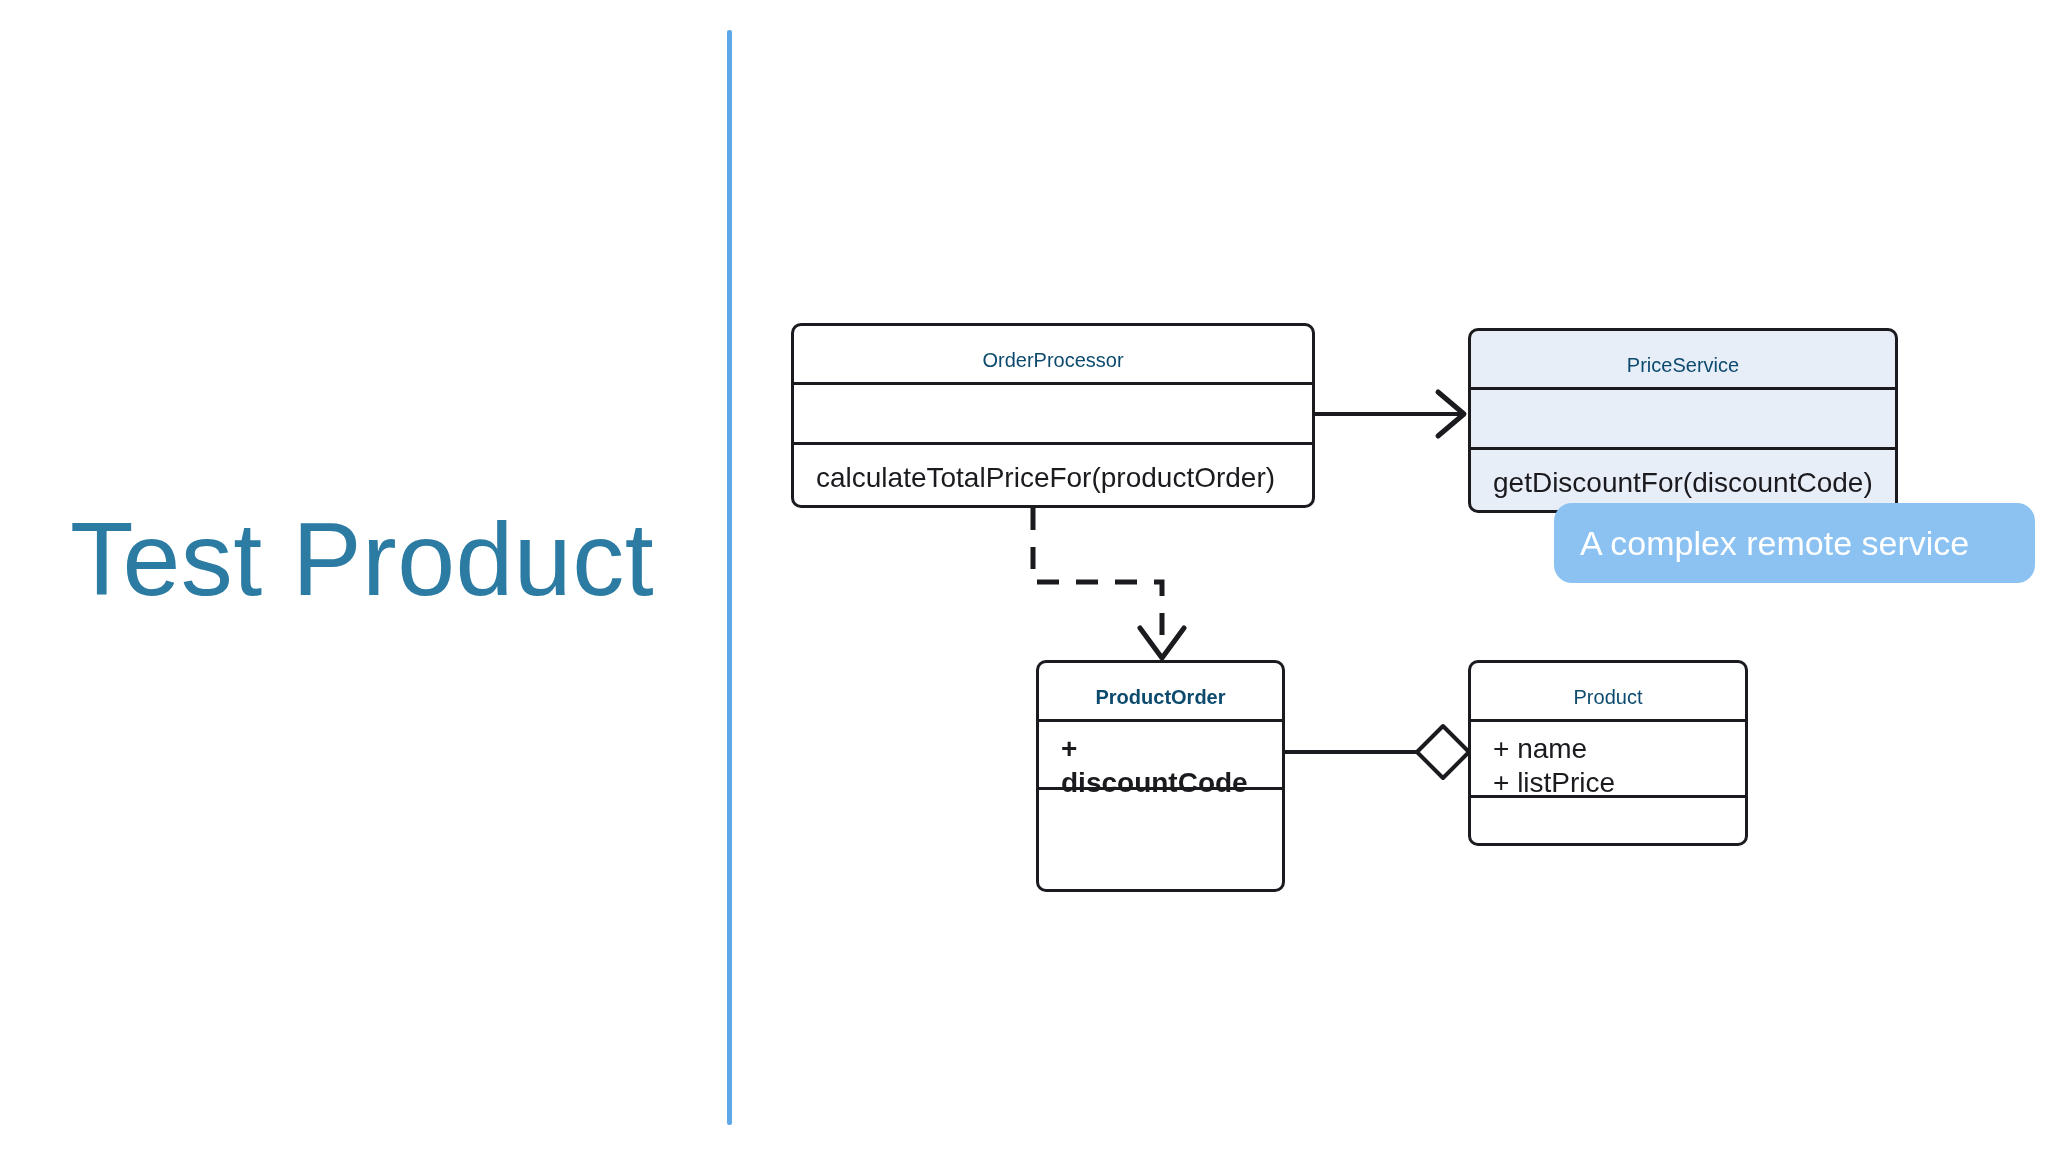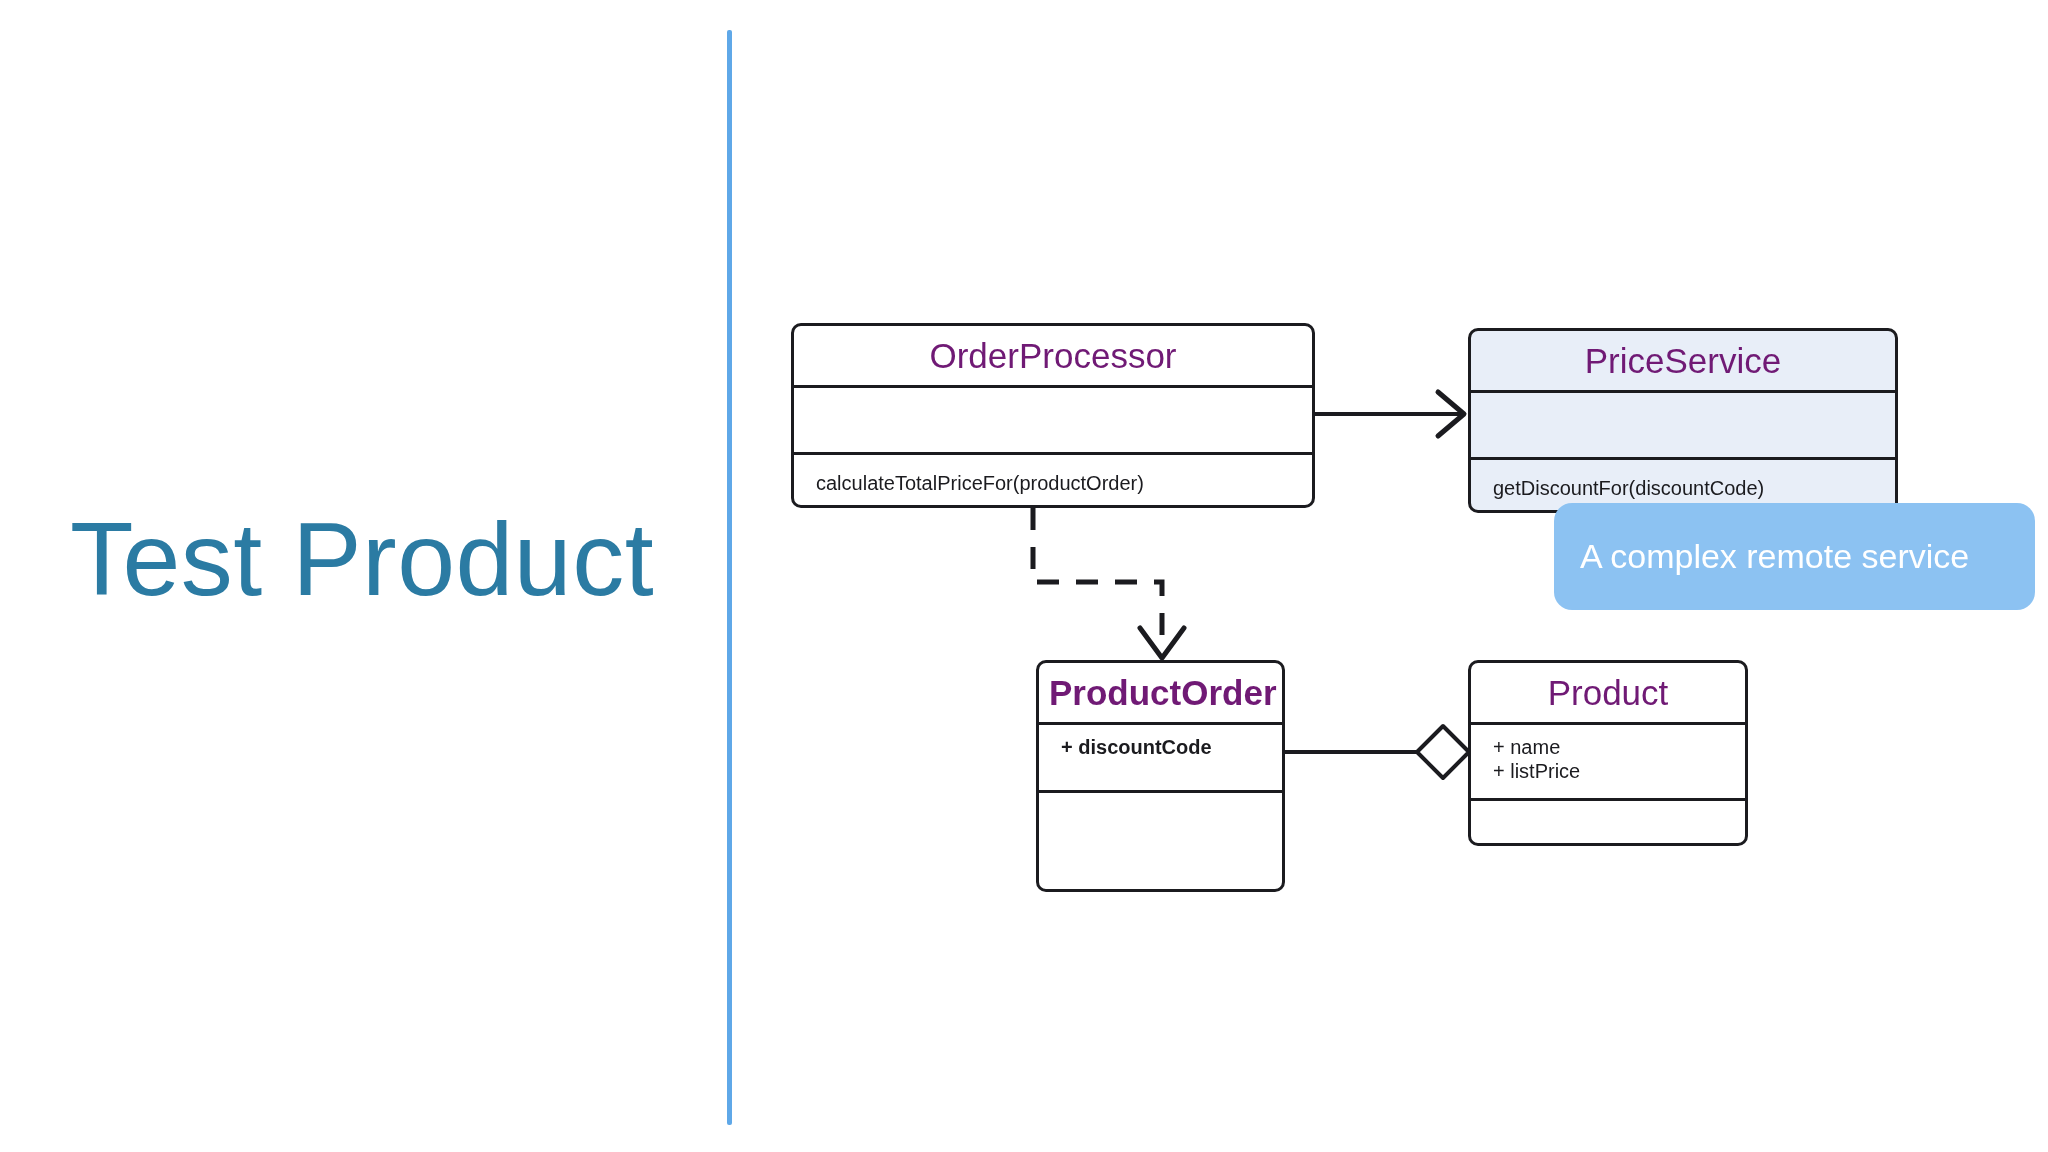--- a/index.html
+++ b/index.html
@@ -82,27 +82,27 @@
   }
   .uml-compartment {
     box-sizing: border-box;
     position: relative;
   }
   .uml-compartment + .uml-compartment {
     border-top: 3px solid #1b1b1f;
   }
   .uml-name {
     text-align: center;
-    font-size: 35px;
-    color: #701a75;
+    font-size: 20px;
+    color: #0c4a6e;
     line-height: 1;
-    padding: 12px 10px 12px;
+    padding: 24px 10px 12px;
   }
   .uml-members {
-    font-size: 20px;
+    font-size: 28px;
     color: #1b1b1f;
     padding: 10px 14px 10px 22px;
     line-height: 1.22;
   }
   .uml-members.centered-row {
     padding-top: 16px;
   }
   .uml-empty {
     
   }
@@ -156,21 +156,21 @@
       <div class="uml-compartment uml-empty" style="height:69px;"></div>
       <div class="uml-compartment uml-members centered-row" style="flex:1;">calculateTotalPriceFor(productOrder)</div>
     </div>
 
     <div class="uml-class shaded" style="left:1468px; top:328px; width:430px; height:185px;">
       <div class="uml-compartment uml-name">PriceService</div>
       <div class="uml-compartment uml-empty" style="height:69px;"></div>
       <div class="uml-compartment uml-members centered-row" style="flex:1;">getDiscountFor(discountCode)</div>
     </div>
 
-    <div id="callout" style="left:1554px; top:503px; width:481px; height:107px;">
+    <div id="callout" style="left:1554px; top:503px; width:481px; height:80px;">
       <span>A complex remote service</span>
     </div>
 
     <div class="uml-class" style="left:1036px; top:660px; width:249px; height:232px;font-weight:bold;">
       <div class="uml-compartment uml-name">ProductOrder</div>
       <div class="uml-compartment uml-members" style="height:68px;">+ discountCode</div>
       <div class="uml-compartment uml-empty" style="flex:1;"></div>
     </div>
 
     <div class="uml-class" style="left:1468px; top:660px; width:280px; height:186px;">

